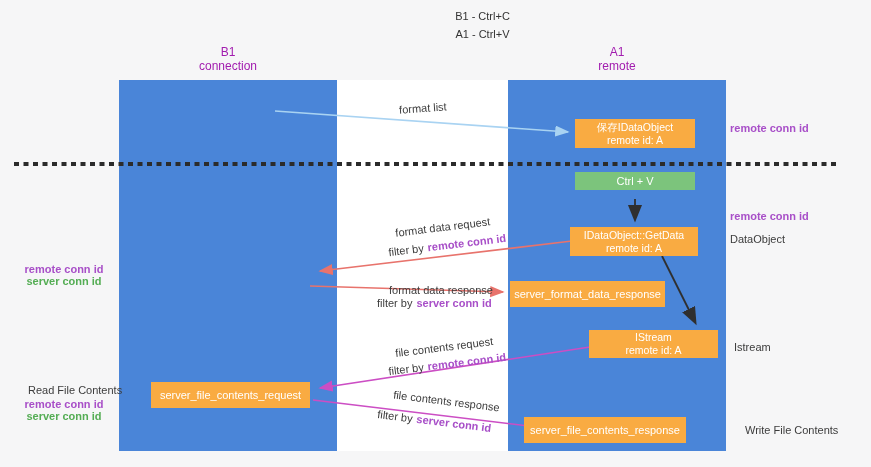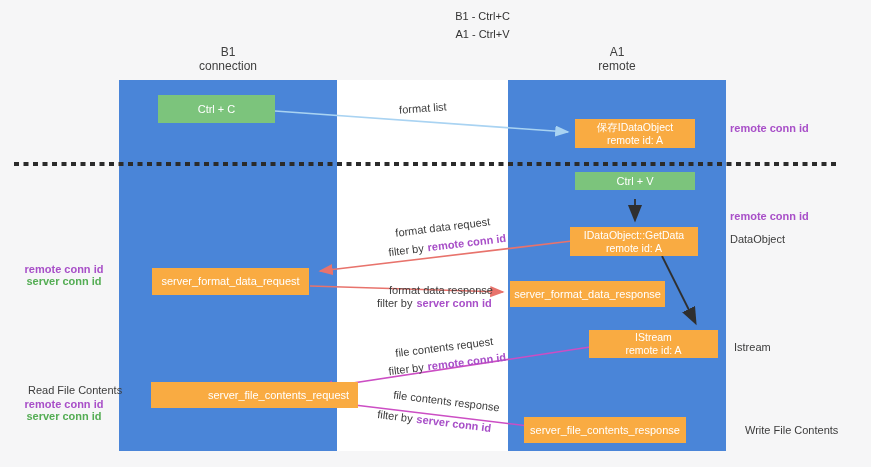--- a/index.html
+++ b/index.html
@@ -8,21 +8,21 @@
     background:#f6f6f7; overflow:hidden;
     font-family:"Liberation Sans", sans-serif;
   }
   .lane-white { position:absolute; left:337px; top:80px; width:171px; height:371px; background:#ffffff; }
   .col { position:absolute; top:80px; width:218px; height:371px; background:#4a85d8; }
   .col-b1 { left:119px; }
   .col-a1 { left:508px; }
   .title { position:absolute; top:7px; left:0; width:871px; text-align:center;
            font-size:11px; color:#333; line-height:18px;margin-left:47px; }
   .colhead { position:absolute; top:45px; width:218px; text-align:center;
-             font-size:12px; color:#404040; line-height:14px; }
+             font-size:12px; color:#a21caf; line-height:14px; }
   .colhead.b1 { left:119px; } .colhead.a1 { left:508px; }
   .node { position:absolute; display:flex; flex-direction:column; align-items:center;
           justify-content:center; color:#fff; text-align:center;
           font-size:11px; line-height:13px; }
   .node.two { font-size:10.5px; }
   .green  { background:#7cc47c; }
   .orange { background:#f9ab42; }
   .lbl { position:absolute; font-size:11px; color:#3c3c3c; white-space:nowrap; }
   .purple   { color:#a84fc8; font-weight:bold; }
   .greentxt { color:#54ad54; font-weight:bold; }
@@ -74,52 +74,46 @@
     <line x1="14" y1="164" x2="838" y2="164" stroke="#2b2b2b" stroke-width="4" stroke-dasharray="5 4.5"></line>
     <line x1="275" y1="111" x2="568" y2="132" stroke="#a9d3f2" stroke-width="1.6" marker-end="url(#m-blue)"></line>
     <line x1="635" y1="199" x2="635" y2="219" stroke="#2f2f2f" stroke-width="1.8" marker-end="url(#m-black)"></line>
     <line x1="662" y1="256" x2="695" y2="322" stroke="#2f2f2f" stroke-width="1.8" marker-end="url(#m-black)"></line>
     <line x1="572" y1="241" x2="320" y2="271" stroke="#e8736c" stroke-width="1.6" marker-end="url(#m-red)"></line>
     <line x1="310" y1="286" x2="503" y2="292" stroke="#e8736c" stroke-width="1.6" marker-end="url(#m-red)"></line>
     <line x1="590" y1="347" x2="320" y2="388" stroke="#cc4ec4" stroke-width="1.6" marker-end="url(#m-mag)"></line>
     <line x1="313" y1="400" x2="537" y2="427" stroke="#cc4ec4" stroke-width="1.6" marker-end="url(#m-mag)"></line>
   </svg>
 
-  <div class="node green" style="left:158px; top:95px; width:117px; height:28px;">
-    <div>Ctrl + C</div>
-  </div>
 
   <div class="node orange two" style="left:575px; top:119px; width:120px; height:29px;">
     <div>保存IDataObject</div>
     <div>remote id: A</div>
   </div>
 
   <div class="node green" style="left:575px; top:172px; width:120px; height:18px;">
     <div>Ctrl + V</div>
   </div>
 
   <div class="node orange two" style="left:570px; top:227px; width:128px; height:29px;">
     <div>IDataObject::GetData</div>
     <div>remote id: A</div>
   </div>
 
-  <div class="node orange" style="left:152px; top:268px; width:157px; height:27px;">
-    <div>server_format_data_request</div>
-  </div>
 
   <div class="node orange" style="left:510px; top:281px; width:155px; height:26px;">
     <div>server_format_data_response</div>
   </div>
 
   <div class="node orange two" style="left:589px; top:330px; width:129px; height:28px;">
     <div>IStream</div>
     <div>remote id: A</div>
   </div>
 
-  <div class="node orange" style="left:151px; top:382px; width:159px; height:26px;padding-left:48px;">
+  <div class="node orange" style="left:151px; top:382px; width:159px; height:26px;">
     <div>server_file_contents_request</div>
   </div>
 
   <div class="node orange" style="left:524px; top:417px; width:162px; height:26px;">
     <div>server_file_contents_response</div>
   </div>
 
   <div class="lbl purple" style="left:730px; top:122px;">remote conn id</div>
   <div class="lbl purple" style="left:730px; top:210px;">remote conn id</div>
   <div class="lbl" style="left:730px; top:233px;">DataObject</div>

